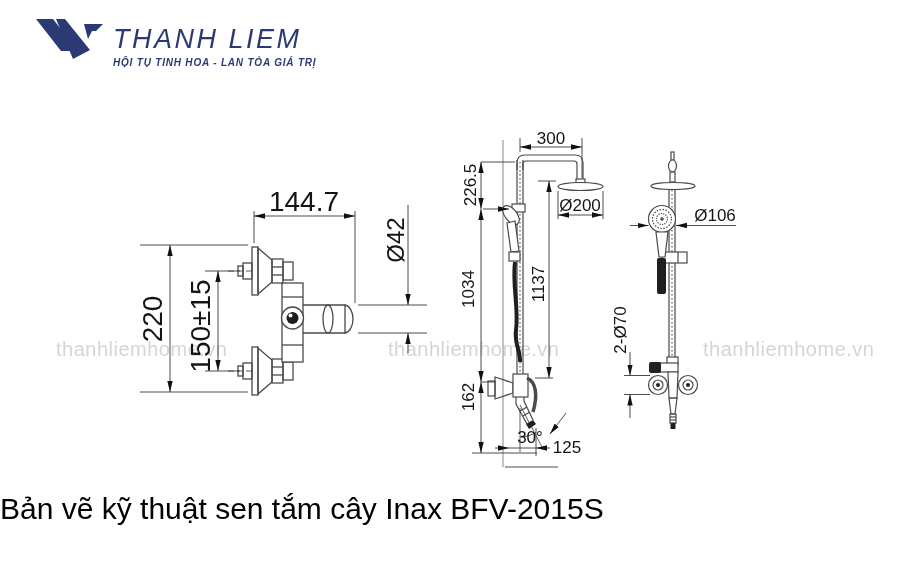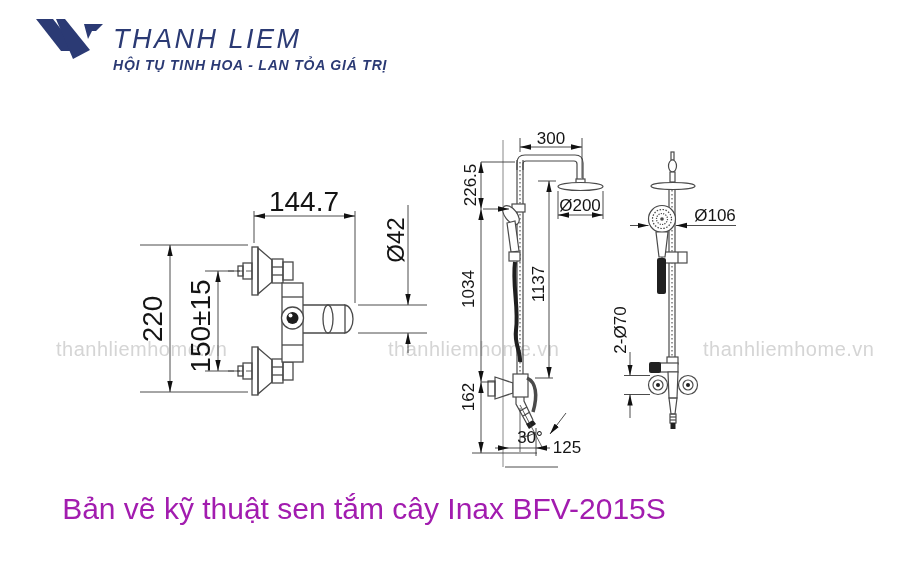--- a/index.html
+++ b/index.html
@@ -3,32 +3,32 @@
 <meta charset="utf-8">
 <style>
   html,body{margin:0;padding:0;background:#fff;}
   body{width:900px;height:565px;position:relative;overflow:hidden;
        font-family:"Liberation Sans",sans-serif;}
   
   .logo{position:absolute;left:25px;top:10px;display:flex;align-items:flex-start;font-style:italic;}
   .logo-mark{width:86px;height:60px;flex:0 0 auto;}
   .logo-textcol{margin-top:16px;margin-left:2px;}
   .logo-name{color:#2b3a74;font-size:27px;letter-spacing:2.5px;font-weight:400;line-height:1;}
-  .logo-tagline{color:#2b3a74;font-size:14px;font-weight:bold;letter-spacing:0.8px;
+  .logo-tagline{color:#2b3a74;font-size:10px;font-weight:bold;letter-spacing:0.8px;
                 margin-top:4px;text-align:center;white-space:nowrap;}
   
   .wm{position:absolute;top:338px;font-size:20px;color:#d5d5d5;letter-spacing:0.5px;}
   .wm1{left:56px;} .wm2{left:388px;} .wm3{left:703px;}
   
   .drawing{position:absolute;left:0;top:0;width:900px;height:565px;}
   .dimtxt{font-family:"Liberation Sans",sans-serif;fill:#141414;}
   .big{font-size:28px;} .bigd{font-size:24px;} .small{font-size:17px;}
   
-  .caption{position:absolute;left:0;top:492px;width:728px;text-align:center;
-           font-size:30px;color:#a21caf;white-space:nowrap;}
+  .caption{position:absolute;left:0;top:492px;width:728px;
+           font-size:30px;color:#000000;white-space:nowrap;}
 </style>
 </head>
 <body>
 
 <div class="logo">
   <svg class="logo-mark" viewBox="0 0 86 60" xmlns="http://www.w3.org/2000/svg">
     <g fill="#2b3a74">
       <polygon points="11,9 28,9 53,41 36,41"></polygon>
       <polygon points="31,9 40,9 65,40 48,49"></polygon>
       <polygon points="59,14 78,14 71,21 67,21 63,29"></polygon>

